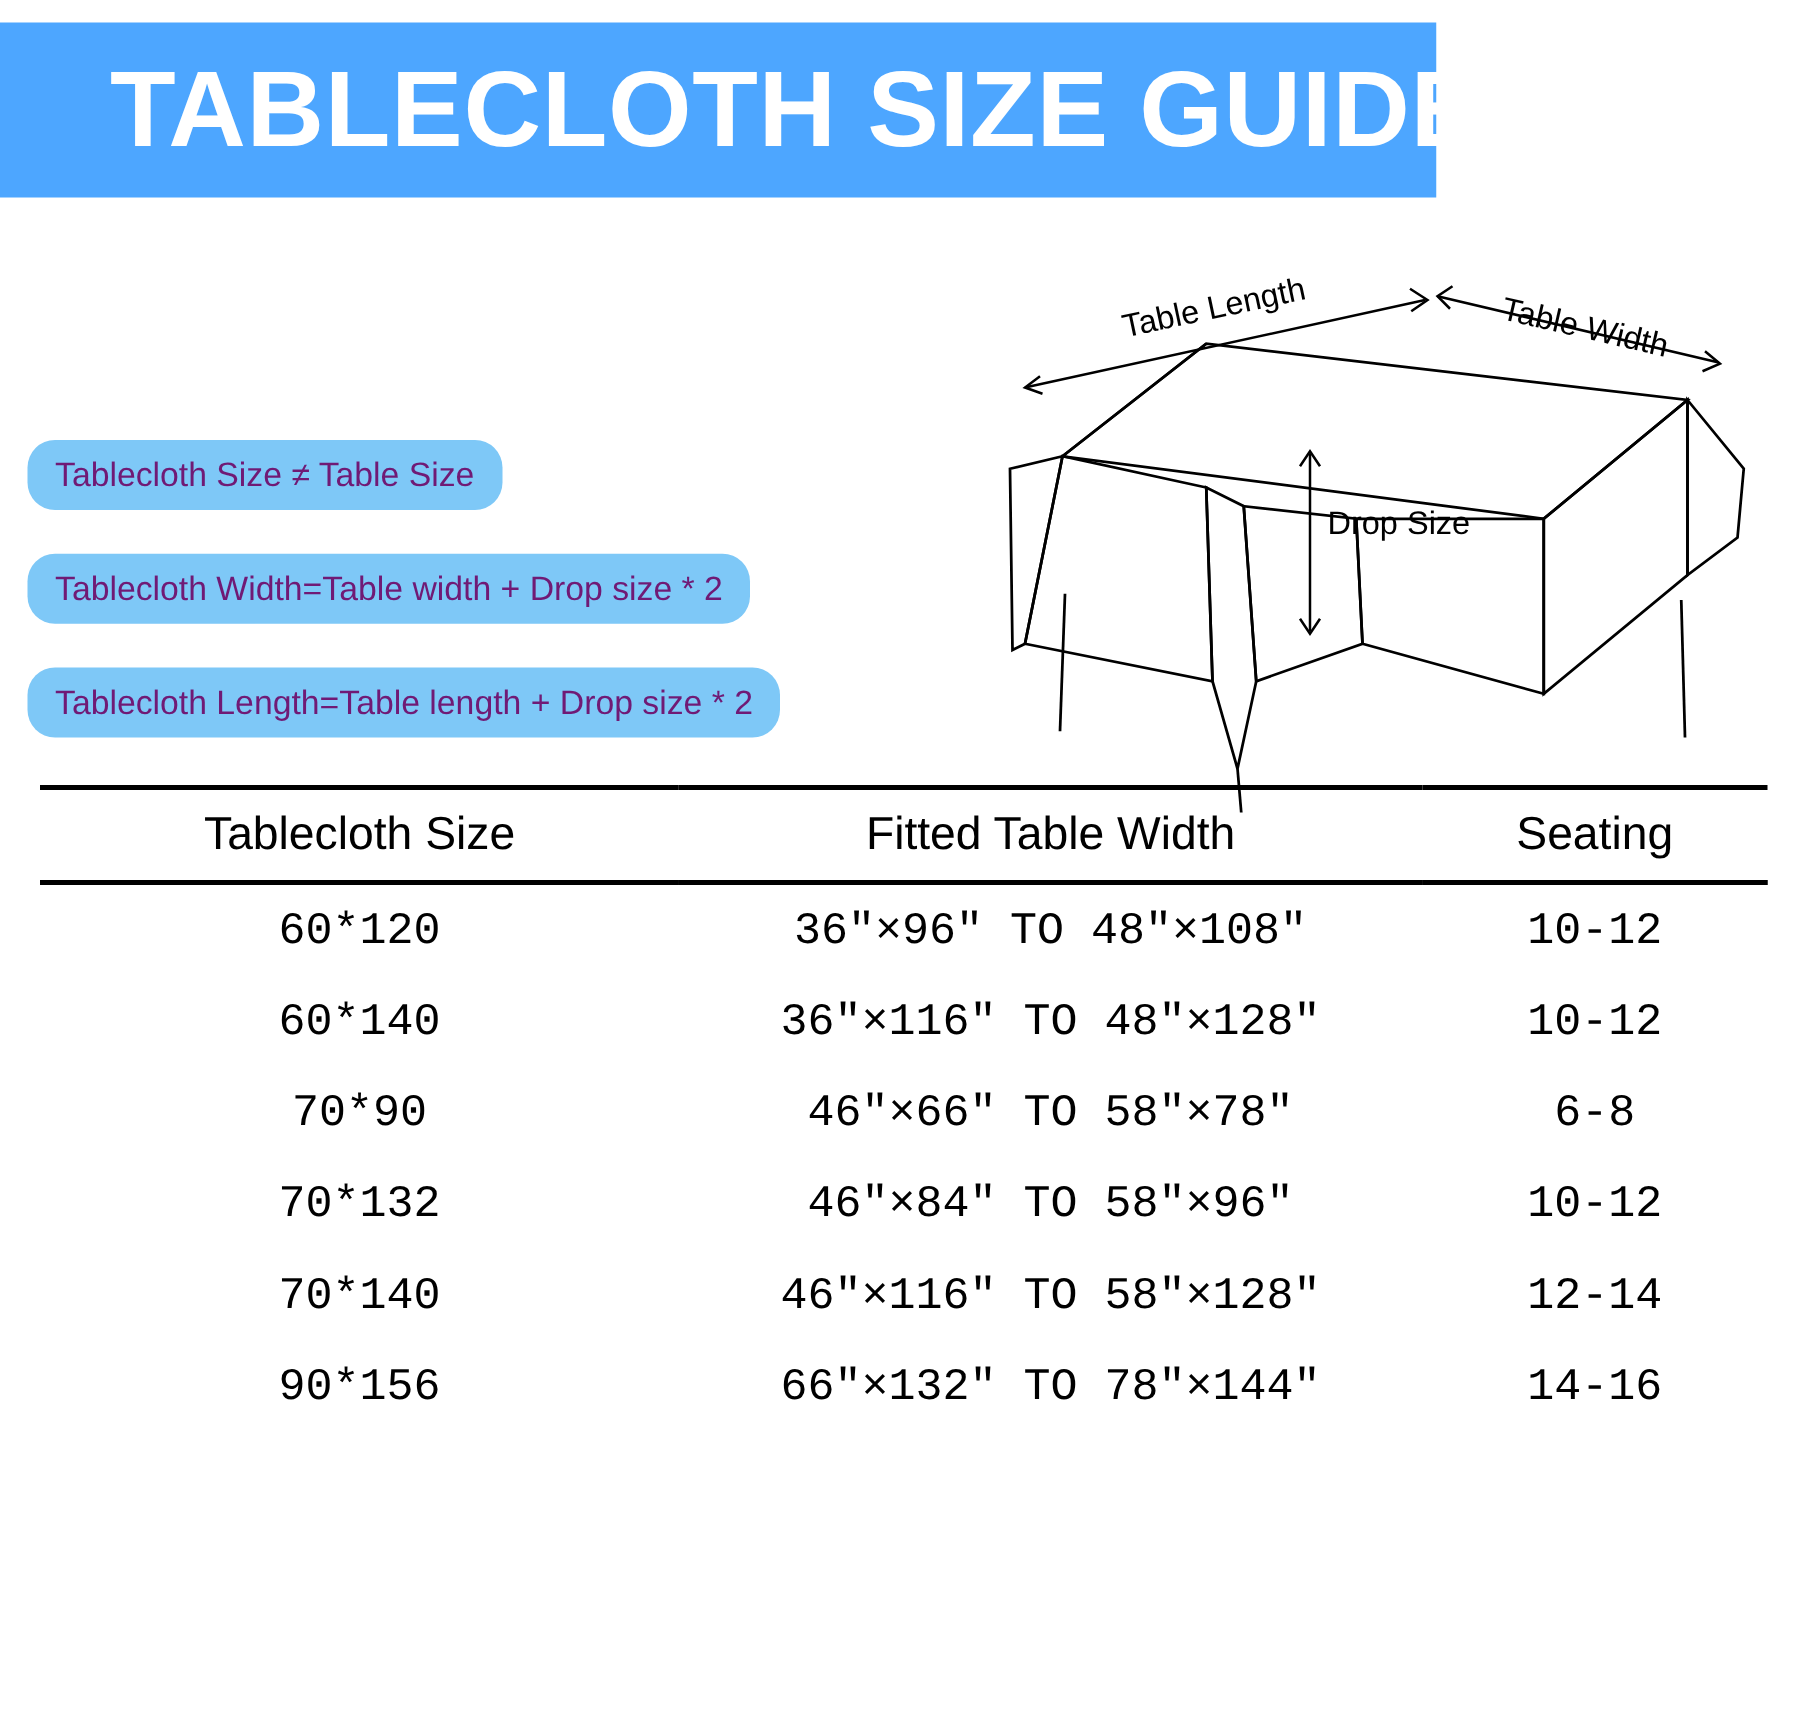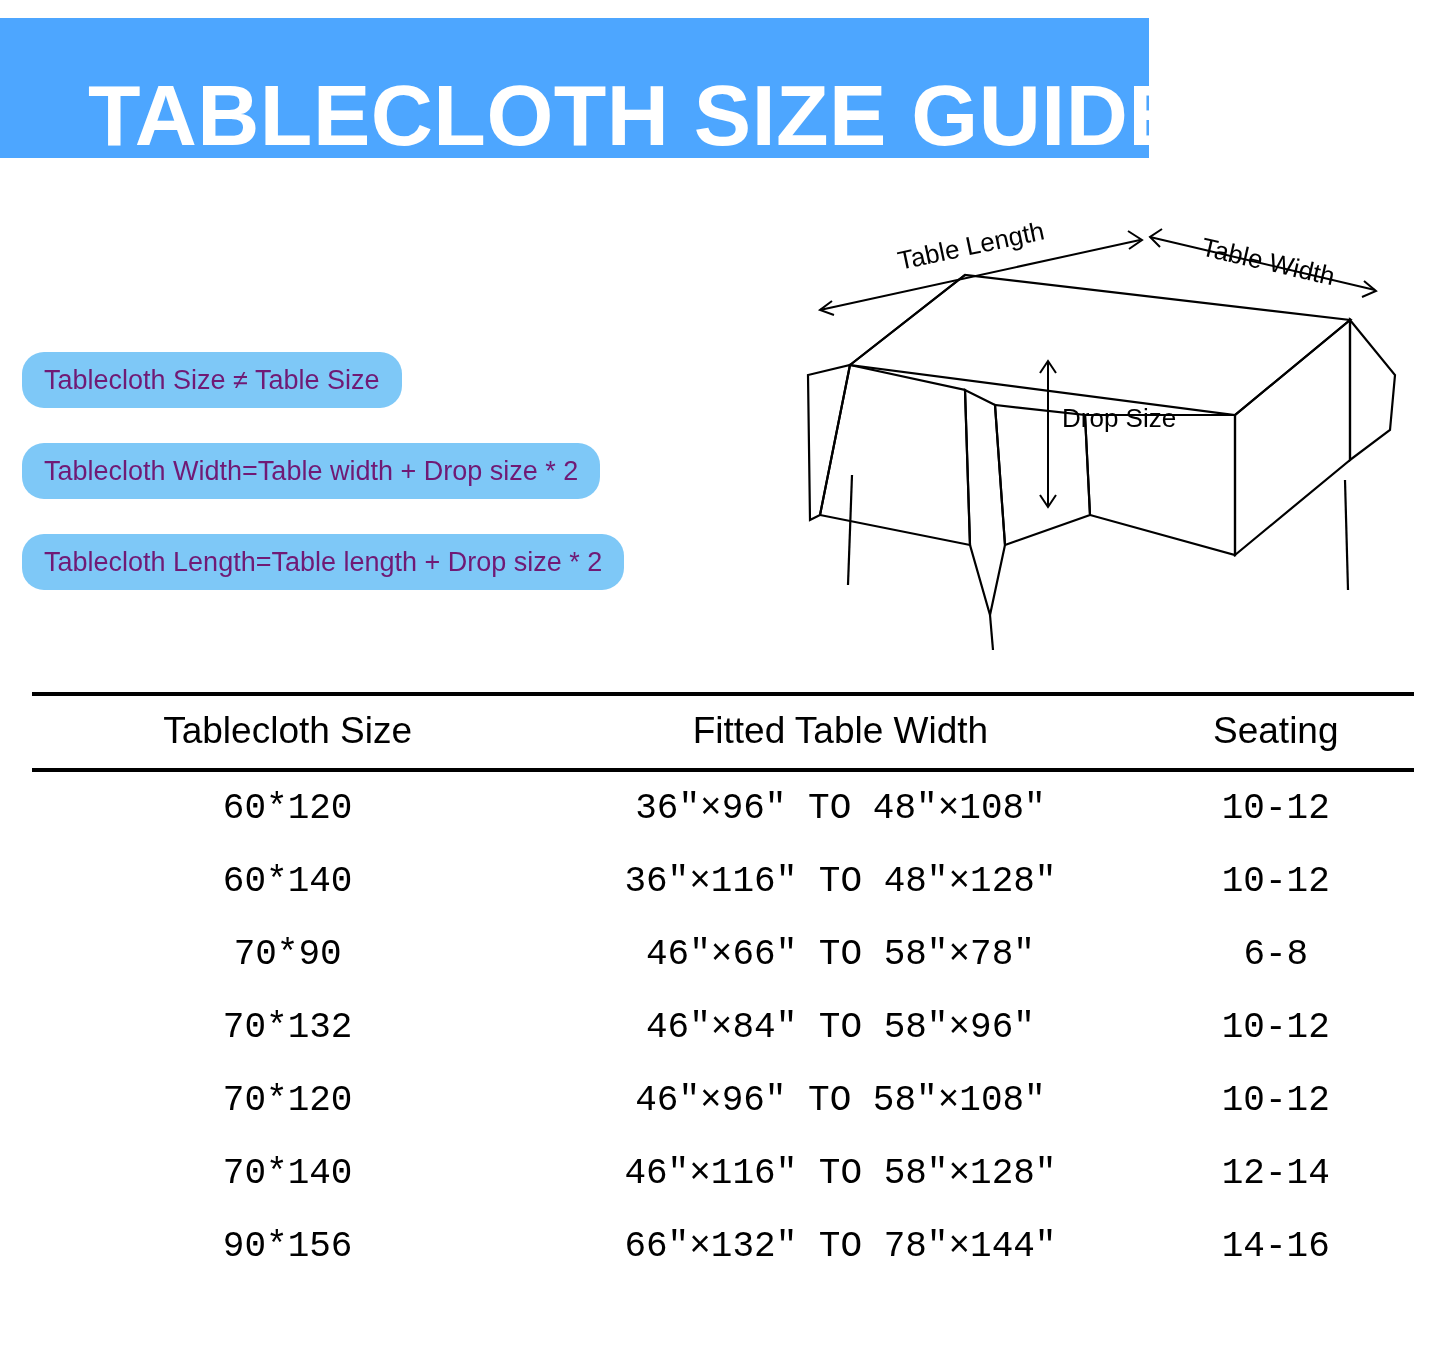--- a/index.html
+++ b/index.html
@@ -18,21 +18,21 @@
 
   
   #header-banner {
     position: absolute;
     left: 0;
     top: 18px;
     width: 1149px;
     height: 140px;
     background: #4da6ff;
     display: flex;
-    align-items: flex-end;
+    align-items: center;
   }
   #header-title {
     color: #ffffff;
     font-size: 86px;
     font-weight: bold;
     letter-spacing: 0.5px;
     padding-left: 88px;
     line-height: 1;
     white-space: nowrap;
   }
@@ -65,21 +65,21 @@
     top: 215px;
     width: 630px;
     height: 440px;
   }
   #illustration svg { display: block; }
 
   
   #size-table {
     position: absolute;
     left: 32px;
-    top: 692px;
+    top: 628px;
     width: 1382px;
     border-collapse: collapse;
   }
   #size-table thead th {
     font-size: 37px;
     font-weight: normal;
     padding: 14px 0 16px 0;
     text-align: center;
   }
   #size-table thead tr {
@@ -184,25 +184,20 @@
       <td class="col-size">70*90</td>
       <td class="col-fit">46"×66" TO 58"×78"</td>
       <td class="col-seat">6-8</td>
     </tr>
     <tr>
       <td class="col-size">70*132</td>
       <td class="col-fit">46"×84" TO 58"×96"</td>
       <td class="col-seat">10-12</td>
     </tr>
     <tr>
-      <td class="col-size">70*120</td>
-      <td class="col-fit">46"×96" TO 58"×108"</td>
-      <td class="col-seat">10-12</td>
-    </tr>
-    <tr>
       <td class="col-size">70*140</td>
       <td class="col-fit">46"×116" TO 58"×128"</td>
       <td class="col-seat">12-14</td>
     </tr>
     <tr>
       <td class="col-size">90*156</td>
       <td class="col-fit">66"×132" TO 78"×144"</td>
       <td class="col-seat">14-16</td>
     </tr>
   </tbody>

